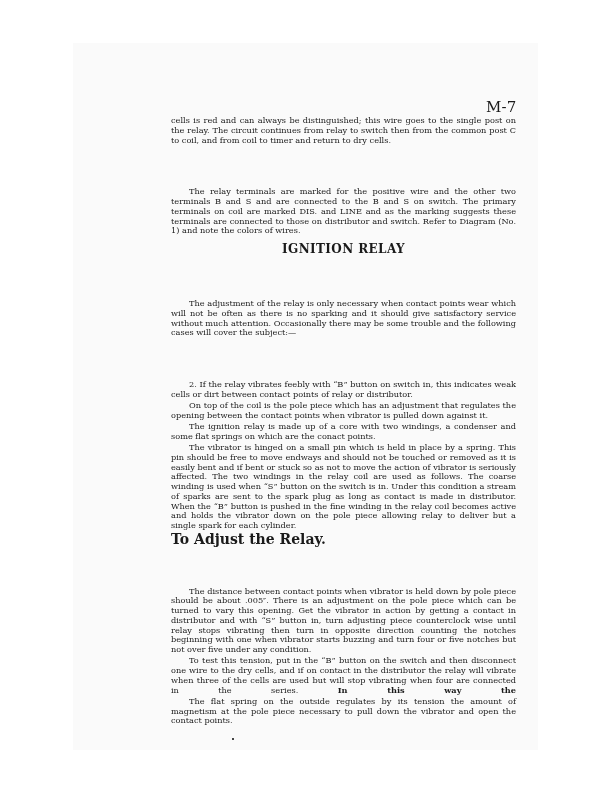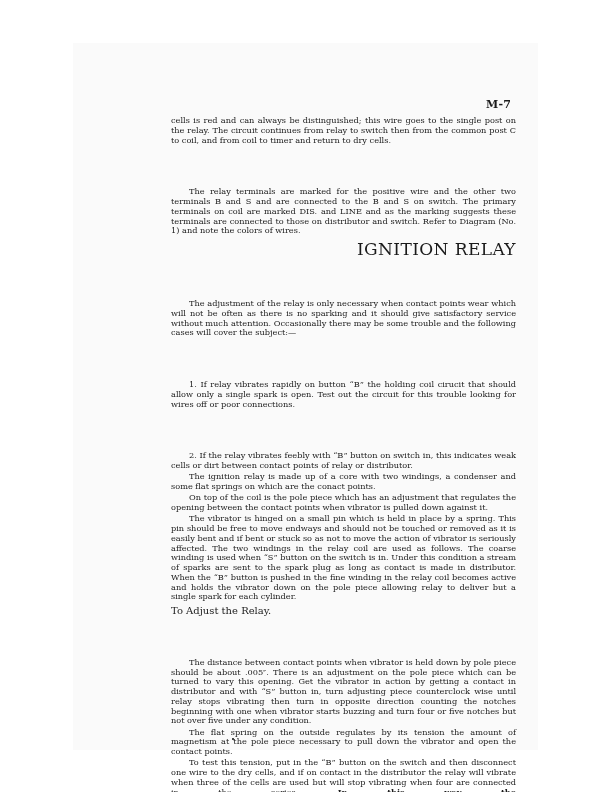--- a/index.html
+++ b/index.html
@@ -20,22 +20,22 @@
       left: 73px;
       top: 43px;
       width: 465px;
       height: 707px;
       background: #fafafa;
     }
     .page-number {
       position: absolute;
       left: 486px;
       top: 98px;
-      font-size: 11px;
-      font-weight: bold;
+      font-size: 15px;
+      font-weight: normal;
       letter-spacing: 0.2px;
     }
     .column {
       position: absolute;
       left: 171px;
       top: 116px;
       width: 345px;
       font-size: 8.2px;
       line-height: 9.75px;
       text-align: justify;
@@ -45,31 +45,31 @@
       margin: 0;
     }
     .column p.indent {
       text-indent: 18px;
       margin-top: 42px;
     }
     .column p.gap {
       margin-top: 1.5px;
     }
     .heading {
-      text-align: right;
-      font-size: 17px;
-      font-weight: normal;
+      text-align: center;
+      font-size: 12px;
+      font-weight: bold;
       letter-spacing: 0.4px;
       line-height: 16px;
       margin: 5px 0 0px 0 !important;
       text-indent: 0 !important;
     }
     .subheading {
-      font-weight: normal;
-      font-size: 10px;
+      font-weight: bold;
+      font-size: 14px;
       margin-top: 4px !important;
       margin-bottom: 1px !important;
       text-indent: 0 !important;
     }
     .speck {
       position: absolute;
       left: 232px;
       top: 738px;
       width: 2px;
       height: 2px;
@@ -86,26 +86,25 @@
 
 <div class="page-number">M-7</div>
 
 <div class="column">
   <p>cells is red and can always be distinguished; this wire goes to the single post on the relay.  The circuit continues from relay to switch then from the common post C to coil, and from coil to timer and return to dry cells.</p>
   <p class="indent">The relay terminals are marked for the positive wire and the other two terminals B and S and are connected to the B and S on switch.  The primary terminals on coil are marked DIS. and LINE and as the mark­ing suggests these terminals are connected to those on distributor and switch.  Refer to Diagram (No. 1) and note the colors of wires.</p>
 
   <p class="heading">IGNITION RELAY</p>
 
   <p class="indent">The adjustment of the relay is only necessary when contact points wear which will not be often as there is no sparking and it should give satisfactory service without much attention. Occasionally there may be some trouble and the following cases will cover the subject:—</p>
-  <p class="indent">1.  If relay vibrates rapidly on button “B” the holding coil cirucit that should allow only a single spark is open.  Test out the circuit for this trouble looking for wires off or poor connections.</p>
   <p class="indent">2.  If the relay vibrates feebly with “B” button on switch in, this indicates weak cells or dirt between contact points of relay or distrib­utor.</p>
+  <p class="indent gap">On top of the coil is the pole piece which has an adjustment that regulates the opening between the contact points when vibrator is pulled down against it.</p>
   <p class="indent gap">The ignition relay is made up of a core with two windings, a con­denser and some flat springs on which are the conact points.</p>
-  <p class="indent gap">On top of the coil is the pole piece which has an adjustment that regulates the opening between the contact points when vibrator is pulled down against it.</p>
   <p class="indent gap">The vibrator is hinged on a small pin which is held in place by a spring.  This pin should be free to move endways and should not be touched or removed as it is easily bent and if bent or stuck so as not to move the action of vibrator is seriously affected.  The two windings in the relay coil are used as follows.  The coarse winding is used when “S” button on the switch is in.  Under this condition a stream of sparks are sent to the spark plug as long as contact is made in distributor. When the “B” button is pushed in the fine winding in the relay coil becomes active and holds the vibrator down on the pole piece allowing relay to deliver but a single spark for each cylinder.</p>
 
   <p class="subheading">To Adjust the Relay.</p>
 
   <p class="indent">The distance between contact points when vibrator is held down by pole piece should be about .005″.  There is an adjustment on the pole piece which can be turned to vary this opening.  Get the vibrator in action by getting a contact in distributor and with “S” button in, turn adjusting piece counterclock wise until relay stops vibrating then turn in opposite direction counting the notches beginning with one when vibrator starts buzzing and turn four or five notches but not over five under any condition.</p>
+  <p class="indent gap" style="text-align-last: justify;"><span>To test this tension, put in the “B” button on the switch and then disconnect one wire to the dry cells, and if on contact in the distributor the relay will vibrate when three of the cells are used but will stop vibrating when four are connected in the series.  </span><span class="bold-tail">In this way the</span></p>
   <p class="indent gap">The flat spring on the outside regulates by its tension the amount of magnetism at the pole piece necessary to pull down the vibrator and open the contact points.</p>
-  <p class="indent gap" style="text-align-last: justify;"><span>To test this tension, put in the “B” button on the switch and then disconnect one wire to the dry cells, and if on contact in the distributor the relay will vibrate when three of the cells are used but will stop vibrating when four are connected in the series.  </span><span class="bold-tail">In this way the</span></p>
 </div>
 
 <div class="speck"></div>
 
 </body></html>

